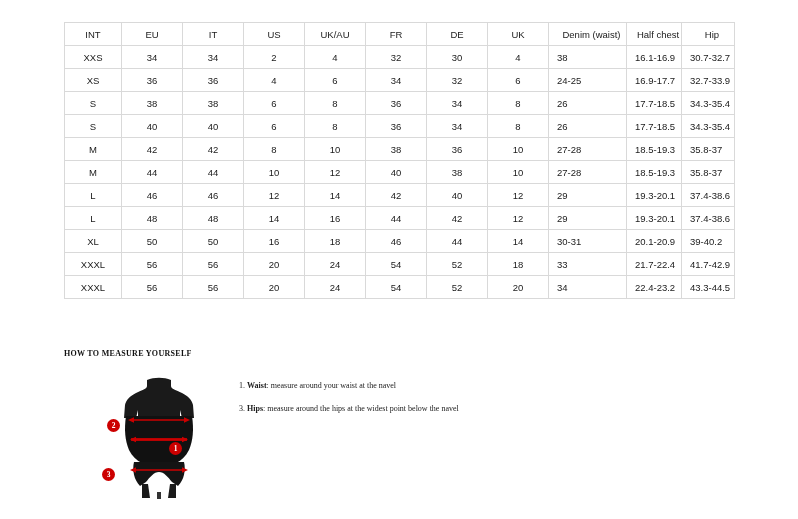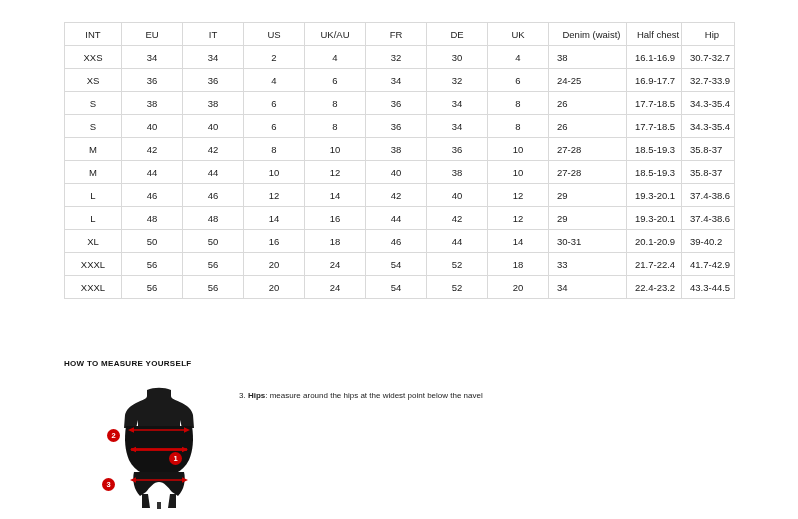--- a/index.html
+++ b/index.html
@@ -63,22 +63,23 @@
     padding-left: 8px;
   }
   table.size-table th.measure {
     text-align: center;
     padding-left: 8px;
   }
   
   .howto {
     position: absolute;
     left: 64px;
-    top: 359px;
+    top: 349px;
     width: 680px;
+    font-family: Liberation Serif, serif;
   }
   .howto-title {
     font-size: 8px;
     font-weight: bold;
     letter-spacing: 0.3px;
     color: #111111;
     margin-bottom: 10px;
   }
   .howto-body {
     position: relative;
@@ -337,20 +338,24 @@
           <polygon points="104,96 98,93.3 98,98.7" fill="#cc0000"></polygon>
         </svg>
 
         <div class="bullet b1">1</div>
         <div class="bullet b2">2</div>
         <div class="bullet b3">3</div>
       </div>
 
       <div class="steps">
         <div class="step">
+          <span>1.</span>
+          <b>Waist</b><span>: measure around your waist at the navel</span>
+        </div>
+        <div class="step">
           <span>3.</span>
           <b>Hips</b><span>: measure around the hips at the widest point below the navel</span>
         </div>
       </div>
     </div>
   </div>
 
 </div>
 
 </body></html>

